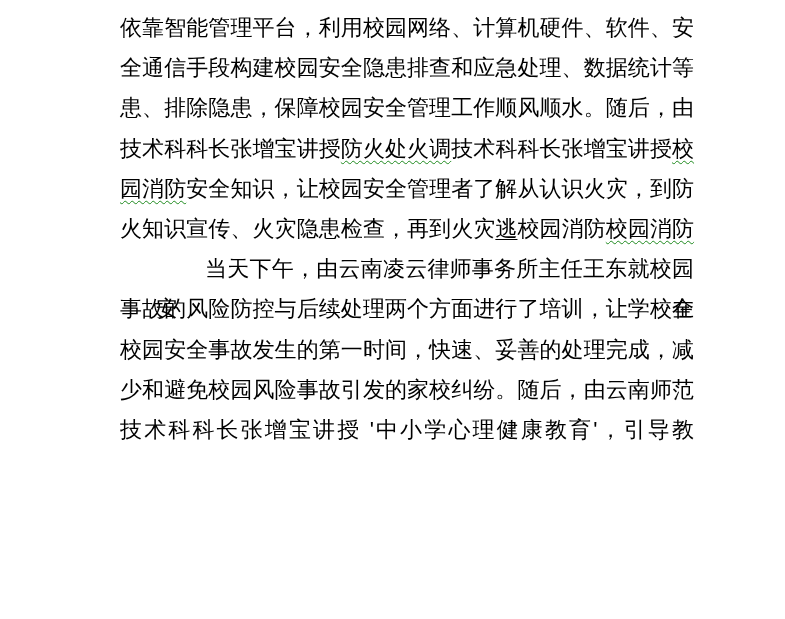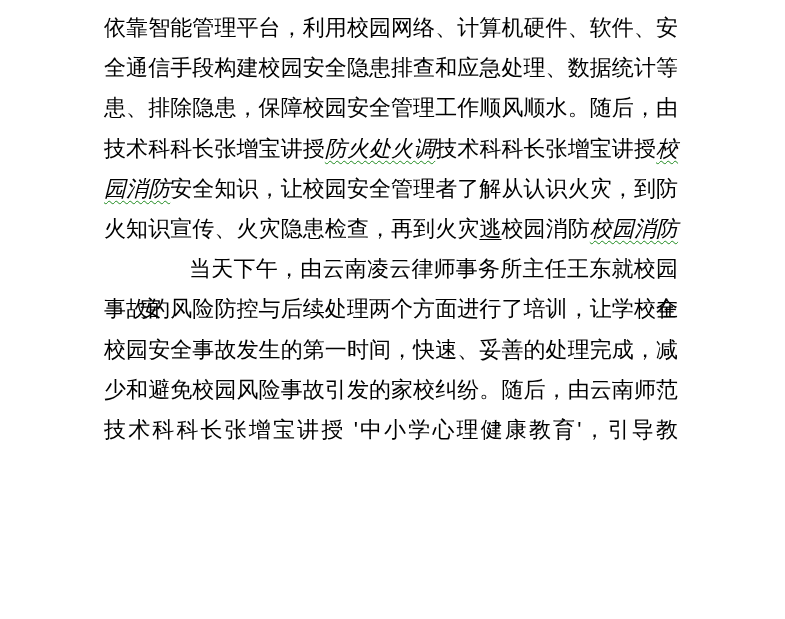--- a/index.html
+++ b/index.html
@@ -10,21 +10,21 @@
     background: #ffffff;
     overflow: hidden;
   }
   .page {
     position: absolute;
     inset: 0;
     background: #ffffff;
   }
   .text-block {
     position: absolute;
-    left: 104px;
+    left: 120px;
     top: 8px;
     width: 574px;
   }
   .line {
     font-family: "Liberation Sans", "DejaVu Sans", sans-serif;
     font-size: 22px;
     line-height: 40.2px;
     height: 40.2px;
     color: #000000;
     text-align: justify;
@@ -39,21 +39,20 @@
     text-indent: 49px;
     margin-left: 36px;
   }
   .wavy {
     text-decoration-line: underline;
     text-decoration-style: wavy;
     text-decoration-color: #1f8a1f;
     text-decoration-thickness: 1px;
     text-underline-offset: 4px;
     text-decoration-skip-ink: none;
-    font-style: italic;
   }
   .usolid {
     text-decoration-line: underline;
     text-decoration-style: solid;
     text-decoration-color: #000000;
     text-decoration-thickness: 1px;
     text-underline-offset: 3px;
     text-decoration-skip-ink: none;
   }
   .pmark {

